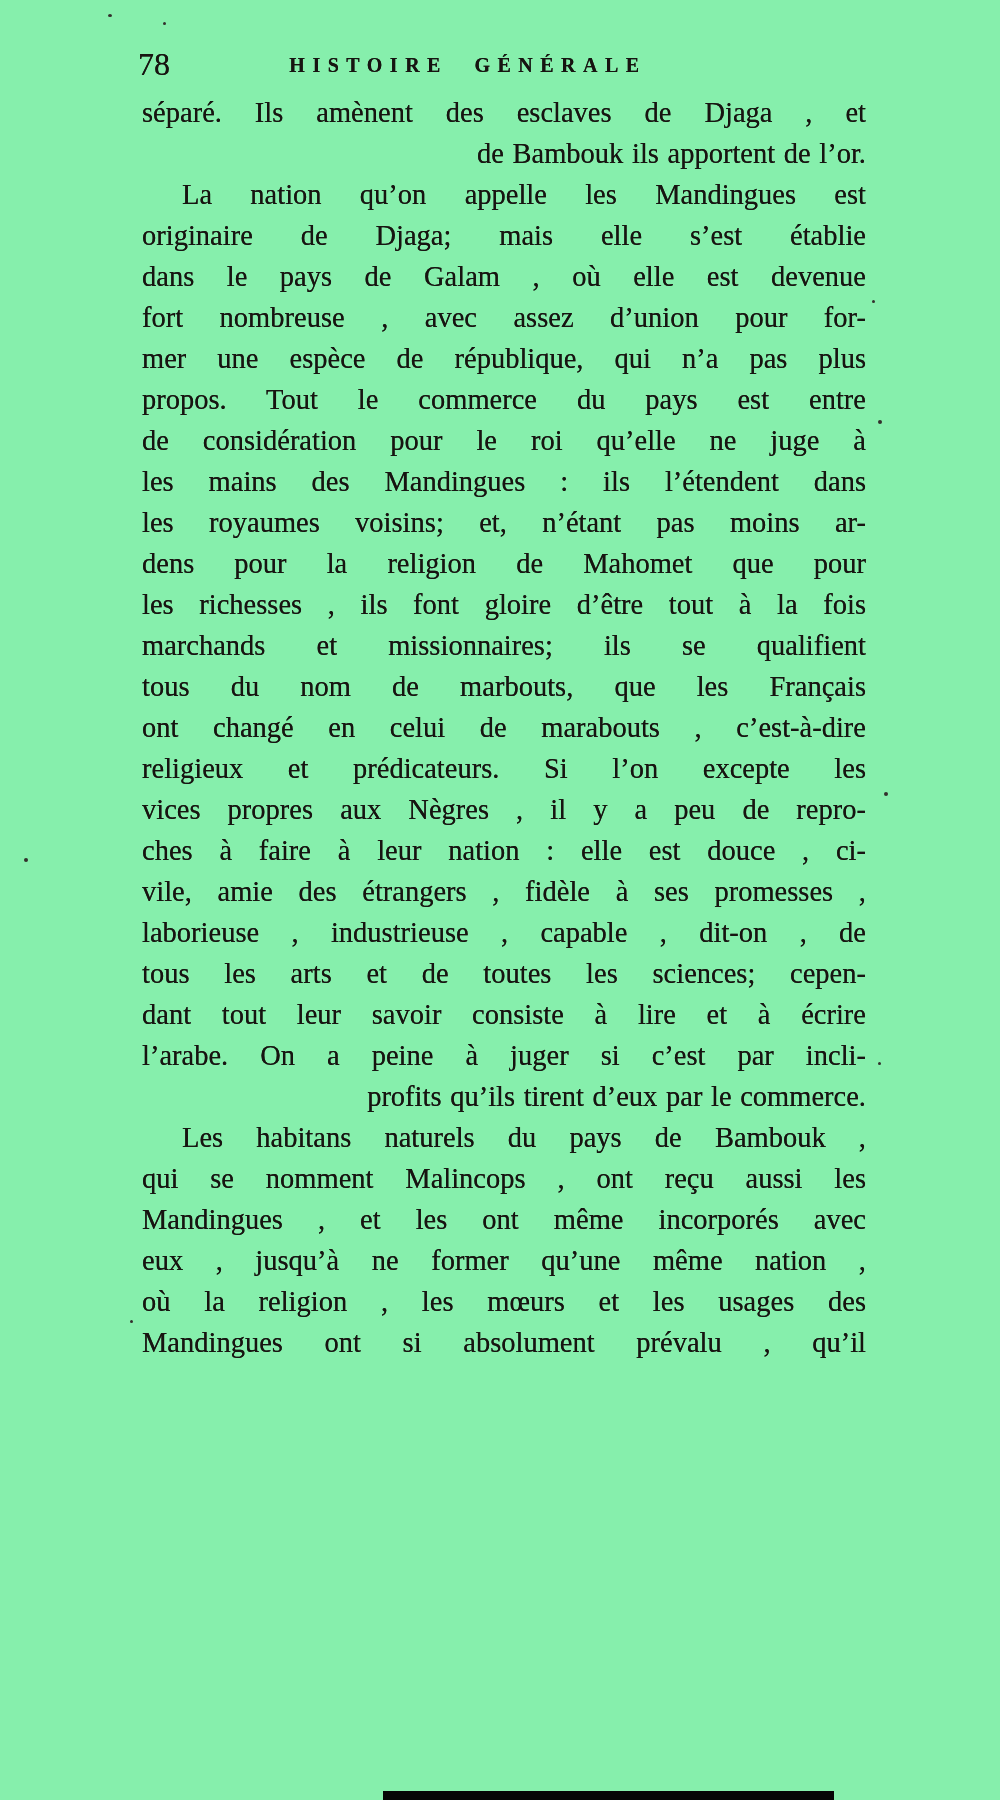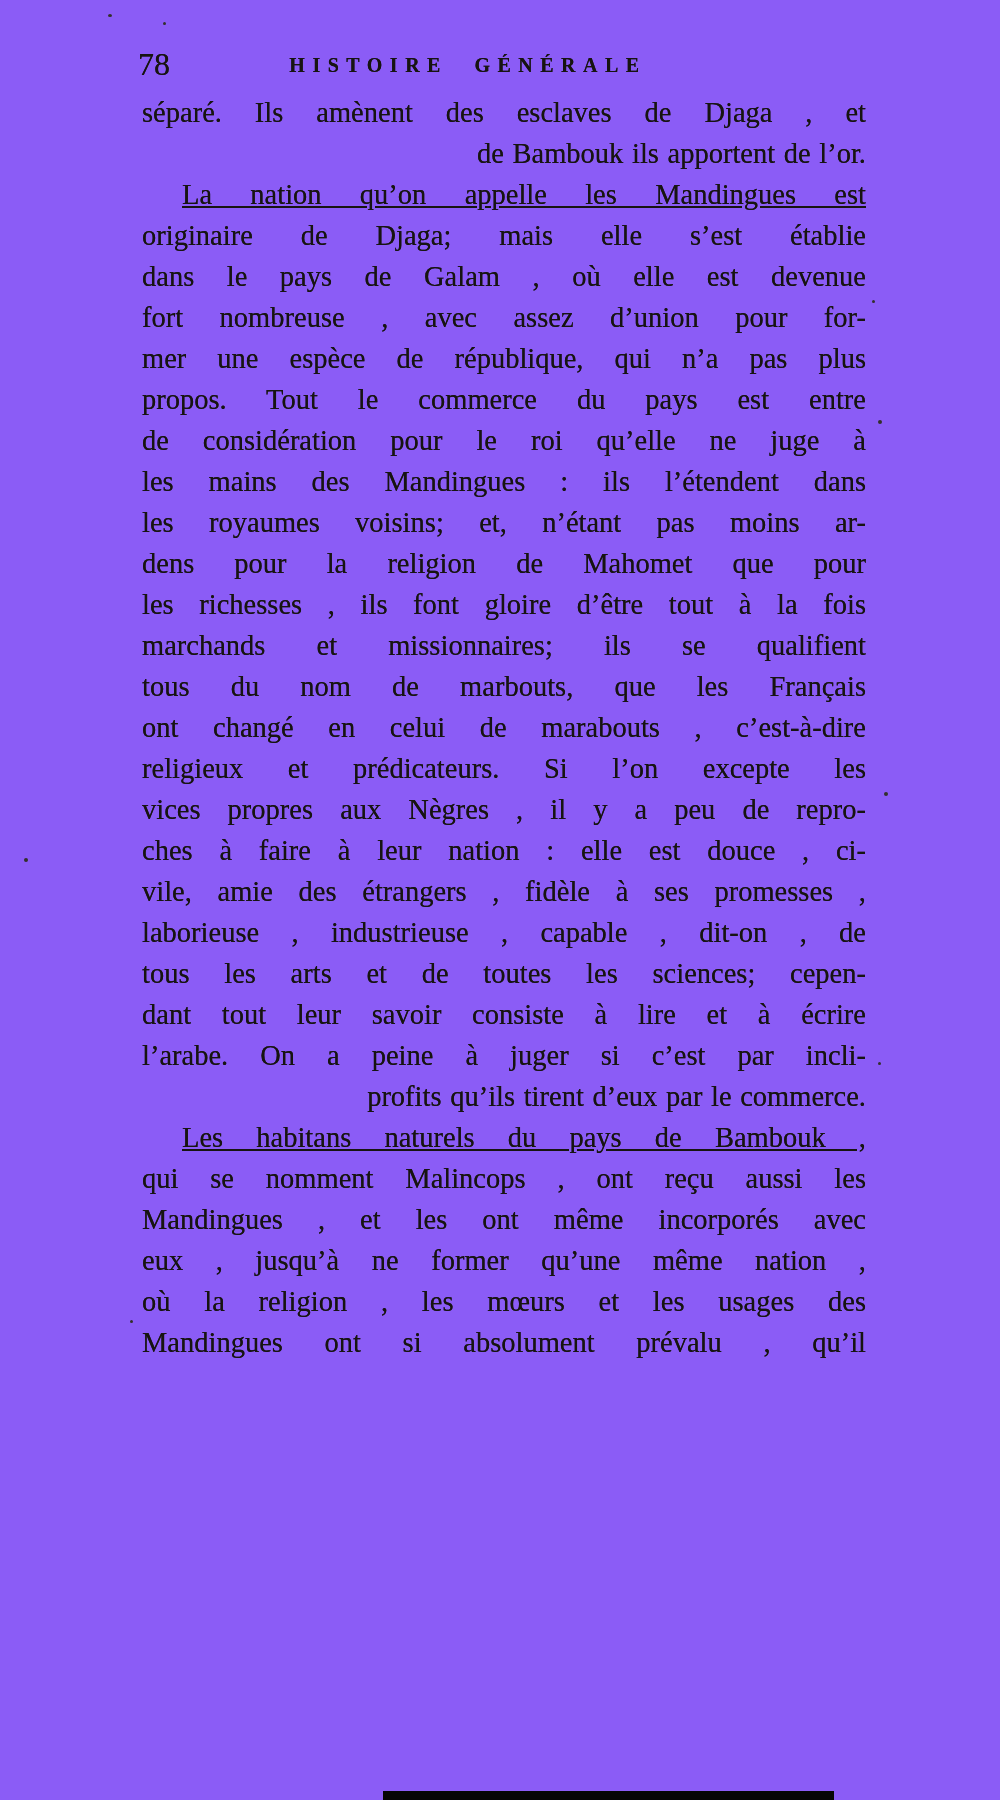--- a/index.html
+++ b/index.html
@@ -2,21 +2,21 @@
 <html><head>
 <meta charset="utf-8">
 <style>
   html, body { margin: 0; padding: 0; }
   body { background: #ffffff; }
 
   .page {
     position: relative;
     width: 1000px;
     height: 1800px;
-    background: #8b5cf6;
+    background: #86efac;
     font-family: "Liberation Serif", "DejaVu Serif", serif;
     color: #171411;
     overflow: hidden;
   }
 
   .ink { text-shadow: 0 0 0.6px rgba(25,20,15,0.85); }
 
   .page-number {
     position: absolute;
     left: 138px;
@@ -48,21 +48,21 @@
     height: 41px;
     line-height: 41px;
     font-size: 28.5px;
     word-spacing: 1.5px;
     text-align: right;
   }
   .line.justify {
     text-align: justify;
     text-align-last: justify;
   }
-  .line.indent { text-indent: 40px; text-decoration: underline; }
+  .line.indent { text-indent: 40px; }
 
   .speck {
     position: absolute;
     background: #33302c;
     border-radius: 50%;
   }
 
   .scan-bar {
     position: absolute;
     left: 383px;

